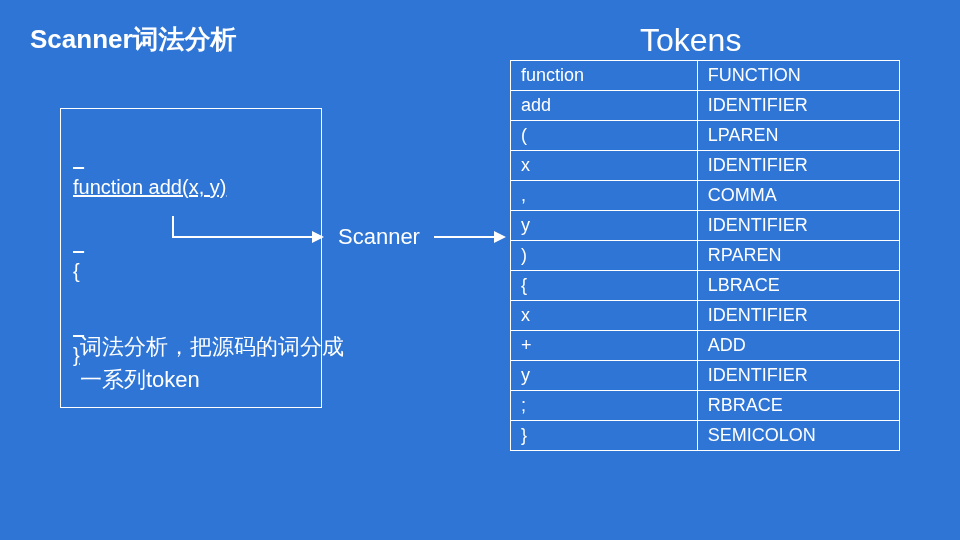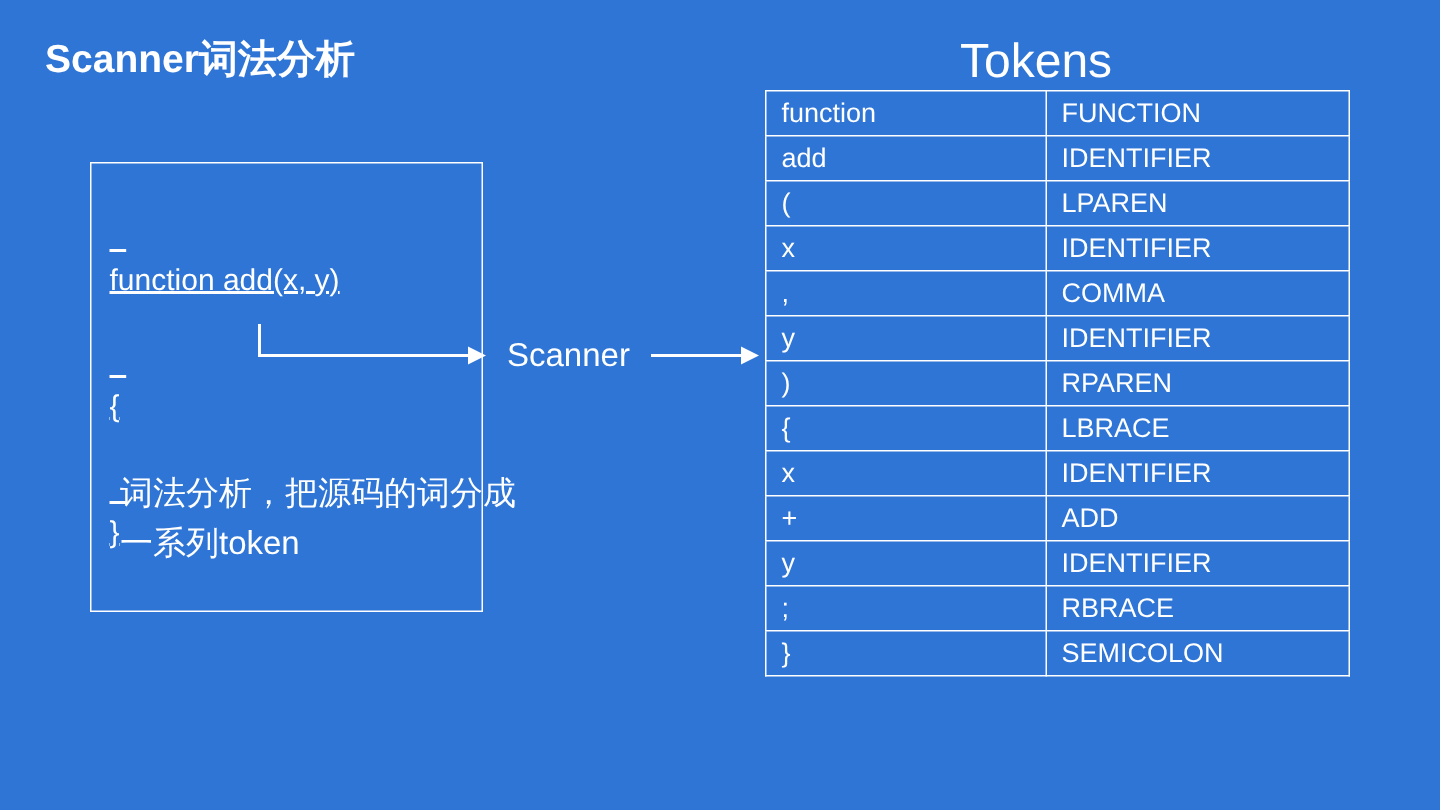--- a/index.html
+++ b/index.html
@@ -71,21 +71,21 @@
     margin: 0 14px;
   }
   .arrow-h2 {
     width: 60px;
     height: 2px;
     background: #ffffff;
   }
   .desc {
     position: absolute;
     left: 80px;
-    top: 312px;
+    top: 330px;
     font-size: 22px;
     line-height: 1.5;
     width: 320px;
   }
   .token-table {
     position: absolute;
     left: 510px;
     top: 60px;
     border-collapse: collapse;
     width: 390px;

